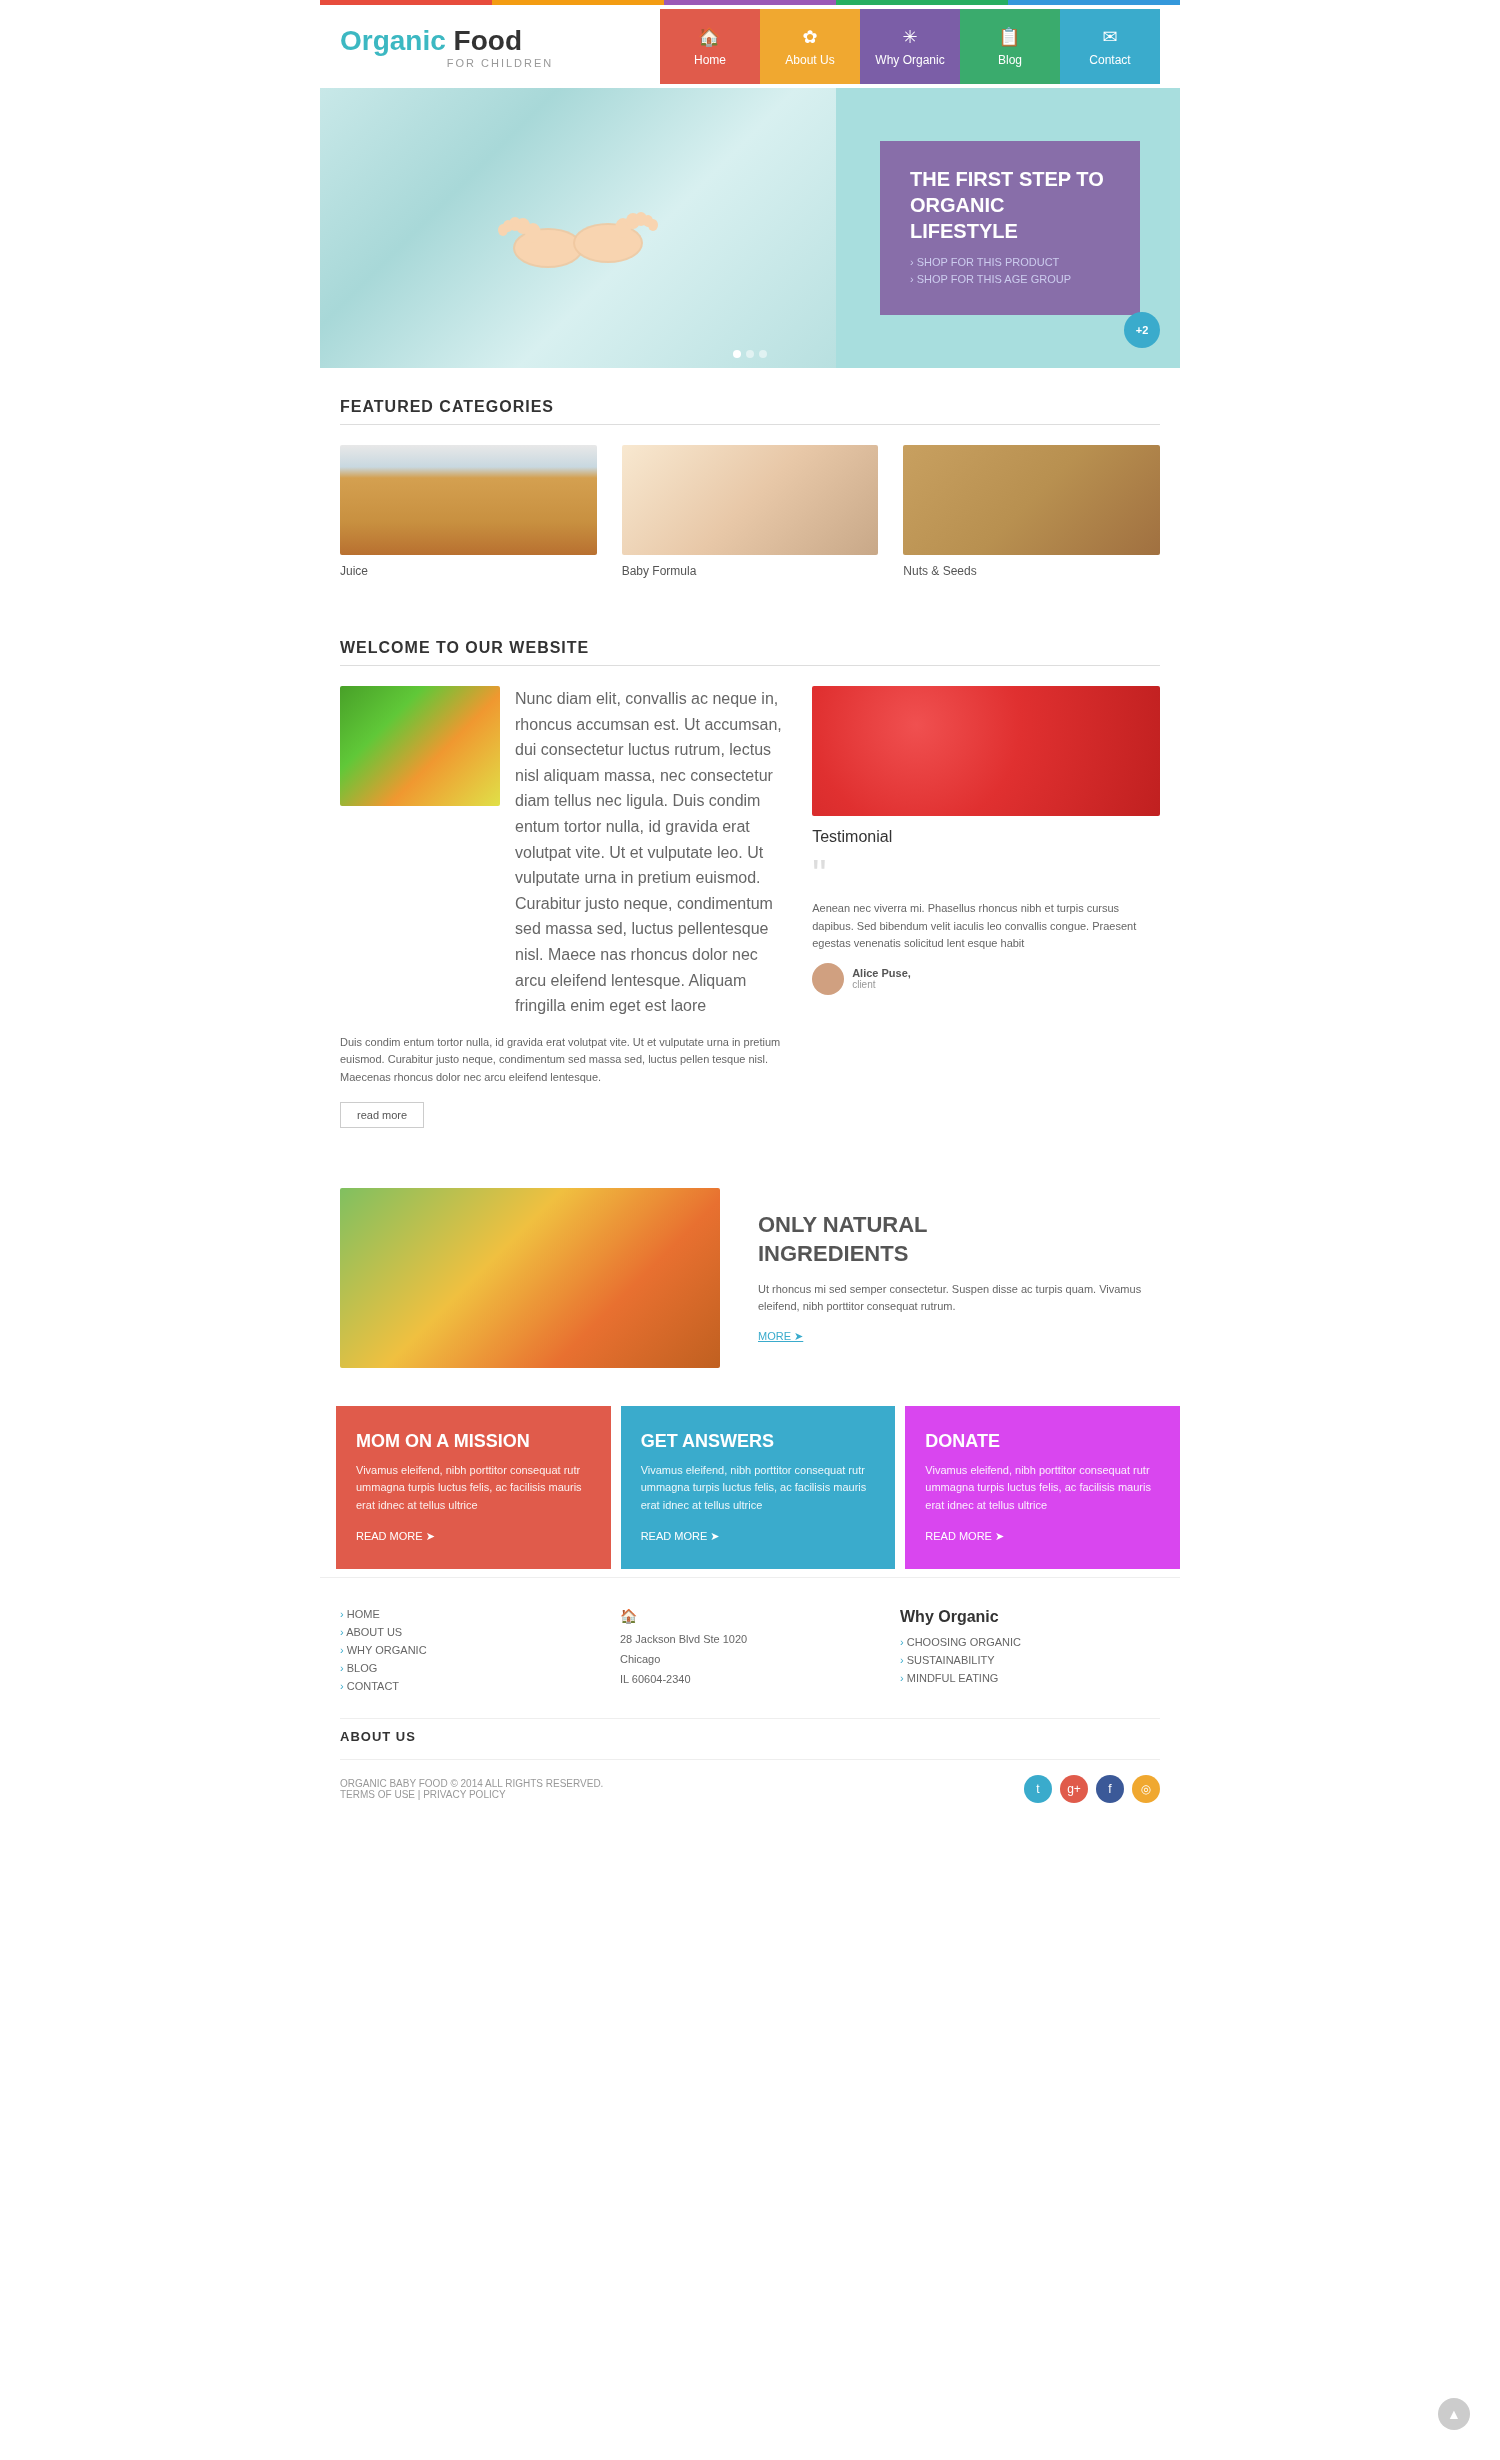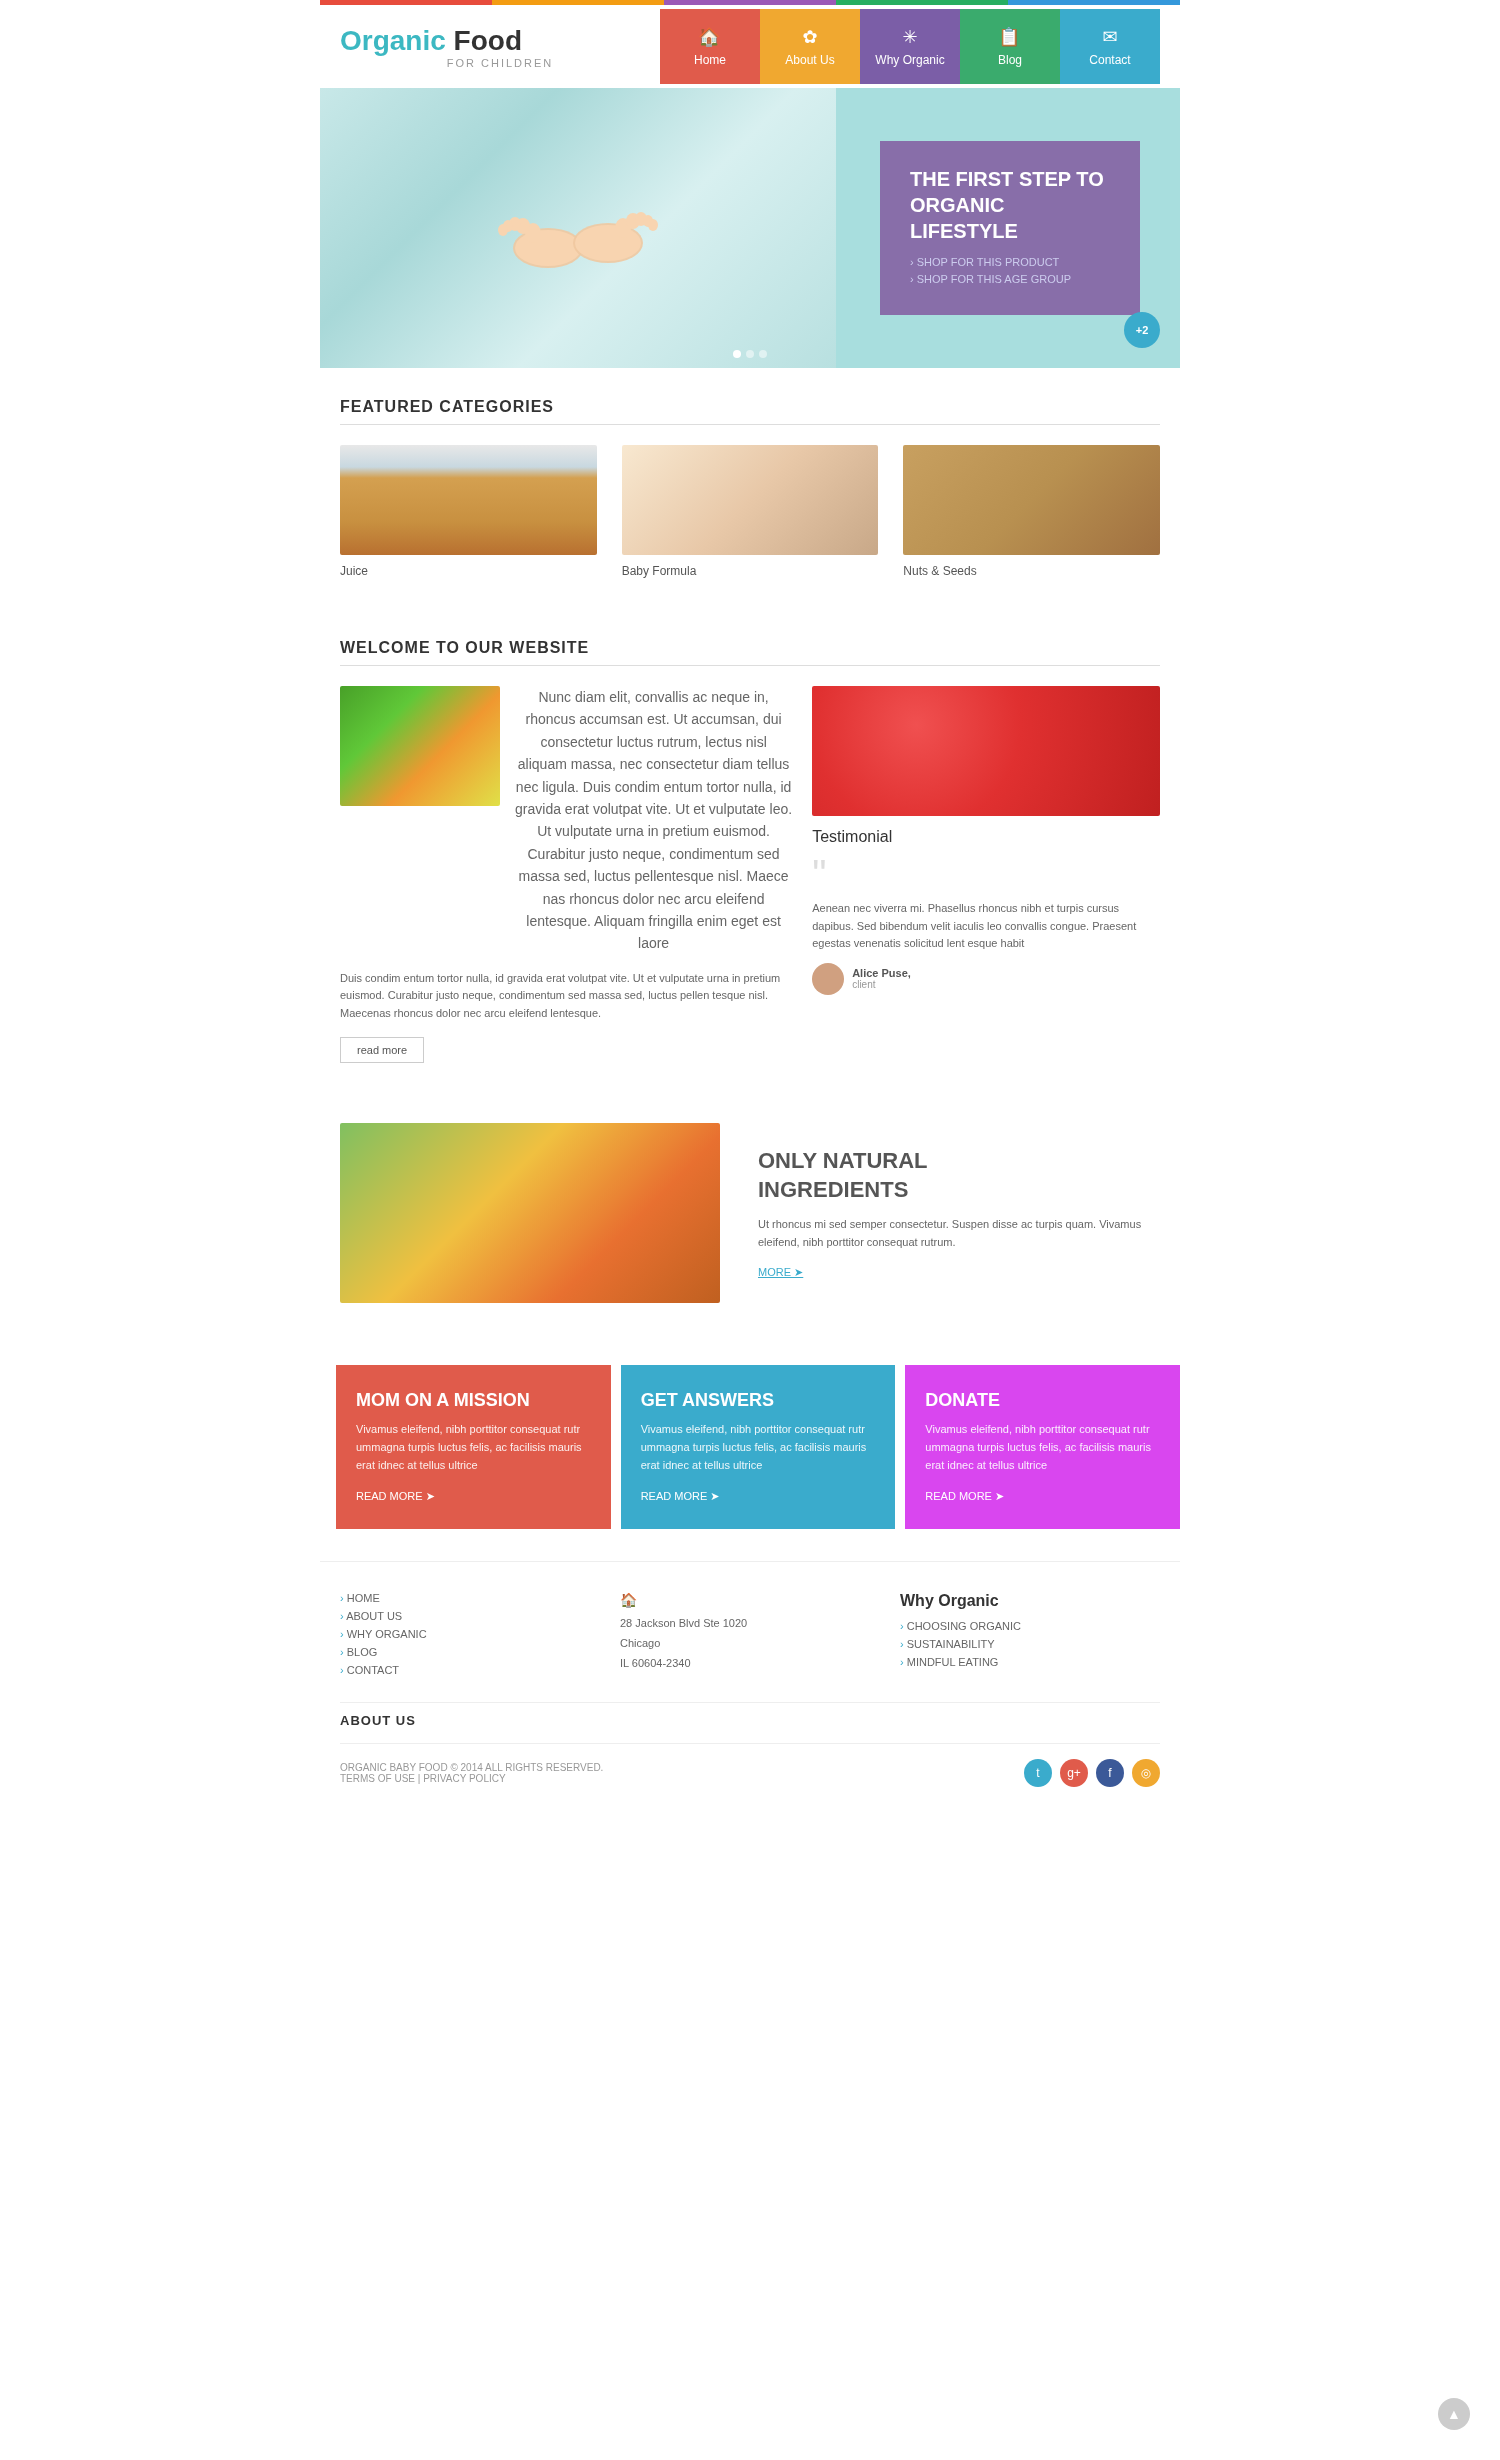--- a/index.html
+++ b/index.html
@@ -47,21 +47,21 @@
     .category-item { flex: 1; cursor: pointer; }
     .category-img { width: 100%; height: 110px; object-fit: cover; background: #ccc; border-radius: 2px; margin-bottom: 6px; display: flex; align-items: center; justify-content: center; overflow: hidden; }
     .category-label { font-size: 12px; color: #555; }
 
     
     .welcome-layout { display: flex; gap: 20px; }
     .welcome-left { flex: 1.3; }
     .welcome-right { flex: 1; }
     .welcome-content { display: flex; gap: 15px; margin-bottom: 15px; }
     .welcome-img { width: 160px; height: 120px; flex-shrink: 0; background: linear-gradient(135deg, #50a030 0%, #80c840 50%, #60d860 100%); border-radius: 2px; }
-    .welcome-text { font-size: 14px; color: #666; line-height: 1.6; text-align: center; }
+    .welcome-text { font-size: 16px; color: #666; line-height: 1.6; }
     .welcome-body-text { font-size: 11px; color: #666; line-height: 1.6; margin-bottom: 15px; }
     .read-more-btn { border: 1px solid #ccc; padding: 6px 16px; font-size: 11px; color: #555; cursor: pointer; background: #fff; }
     .strawberry-img { width: 100%; height: 130px; background: linear-gradient(135deg, #e83020 0%, #f05040 50%, #c82010 100%); border-radius: 2px; margin-bottom: 12px; }
     .testimonial-title { font-size: 16px; color: #333; margin-bottom: 8px; }
     .quote-icon { font-size: 40px; color: #ddd; line-height: 1; margin-bottom: 6px; }
     .testimonial-text { font-size: 11px; color: #666; line-height: 1.6; margin-bottom: 10px; }
     .testimonial-author { display: flex; align-items: center; gap: 8px; }
     .author-avatar { width: 32px; height: 32px; border-radius: 50%; background: #d0a080; flex-shrink: 0; }
     .author-name { font-size: 11px; font-weight: bold; color: #555; }
     .author-role { font-size: 10px; color: #999; }
@@ -69,21 +69,21 @@
     
     .ingredients-layout { display: flex; gap: 8px; align-items: center; }
     .ingredients-img { width: 380px; height: 180px; flex-shrink: 0; background: linear-gradient(135deg, #f0a030 0%, #e09020 40%, #80a030 60%, #50a820 100%); border-radius: 2px; }
     .ingredients-content { flex: 1; padding-left: 30px; }
     .ingredients-title { font-size: 22px; font-weight: bold; color: #555; line-height: 1.3; margin-bottom: 12px; }
     .ingredients-text { font-size: 11px; color: #666; line-height: 1.6; margin-bottom: 10px; }
     .more-link { font-size: 11px; color: #3aabcc; cursor: pointer; text-decoration: underline; }
     .more-link::after { content: ' ➤'; }
 
     
-    .mission-boxes { display: flex; gap: 10px; margin: 32px 0; padding-left: 16px; }
+    .mission-boxes { display: flex; gap: 10px; margin: 8px 0; padding-left: 16px; }
     .mission-box { flex: 1; padding: 25px 20px; color: #fff; }
     .mission-box-red { background: #e05b4b; }
     .mission-box-teal { background: #3aabcc; }
     .mission-box-yellow { background: #d946ef; }
     .mission-box-title { font-size: 18px; font-weight: bold; margin-bottom: 10px; }
     .mission-box-text { font-size: 11px; line-height: 1.6; margin-bottom: 12px; opacity: 0.9; }
     .mission-read-more { font-size: 11px; cursor: pointer; }
     .mission-read-more::after { content: ' ➤'; }
 
     

